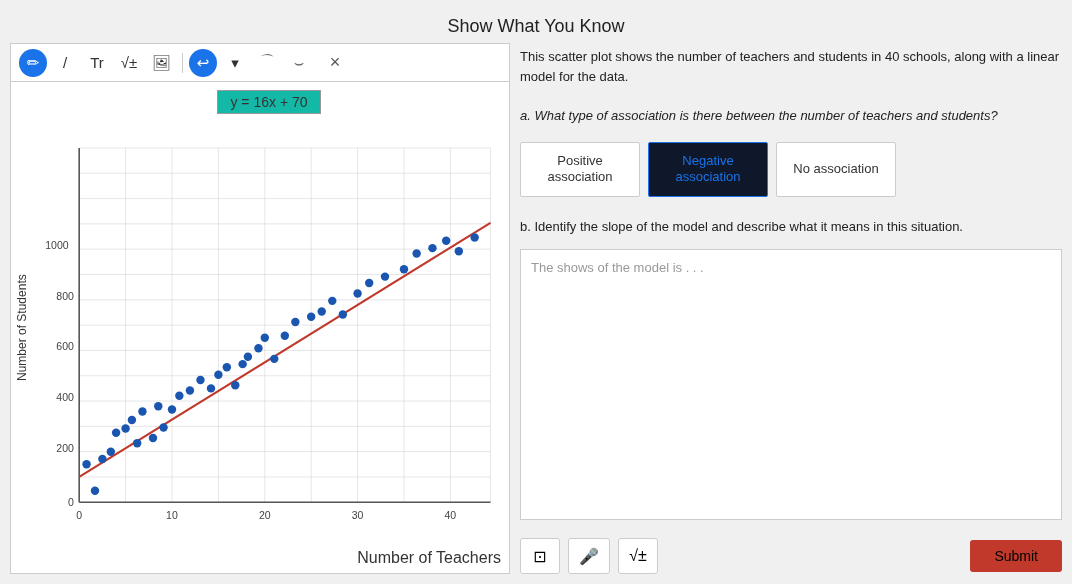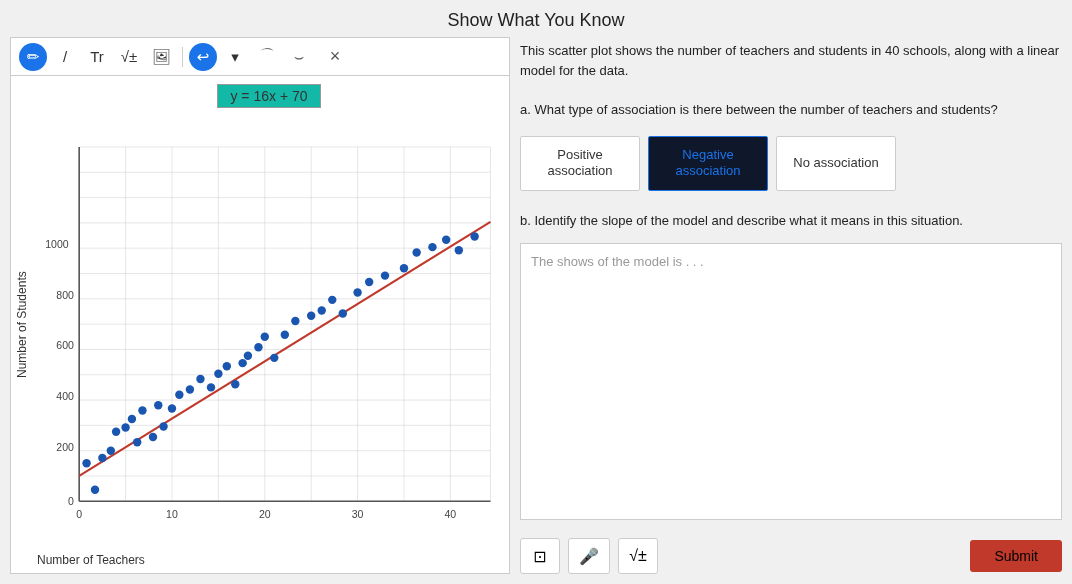--- a/index.html
+++ b/index.html
@@ -17,21 +17,21 @@
       width: 1072px;
       height: 584px;
       display: flex;
       flex-direction: column;
       position: relative;
     }
     .page-title {
       text-align: center;
       font-size: 18px;
       font-weight: 500;
-      padding: 10px 0 6px 0;
+      padding: 16px 0 6px 0;
       color: #222;
     }
     .content-area {
       display: flex;
       flex: 1;
       padding: 0 10px 10px 10px;
       gap: 10px;
     }
     
     .left-panel {
@@ -121,22 +121,22 @@
       background: #14b8a6;
       padding: 3px 12px;
       font-size: 14px;
       color: #333;
     }
     .chart-svg-area {
       flex: 1;
       position: relative;
     }
     .chart-x-label {
-      text-align: left;
-      font-size: 12px;
+      text-align: right;
+      font-size: 16px;
       color: #333;
       padding: 2px 0;
     }
     
     .right-panel {
       flex: 1;
       display: flex;
       flex-direction: column;
       gap: 12px;
       overflow: hidden;
@@ -145,20 +145,21 @@
       font-size: 13px;
       color: #222;
       line-height: 1.5;
       padding: 4px 0;
     }
     .question-text {
       font-size: 13px;
       color: #222;
       line-height: 1.5;
       margin-top: 4px;
+      font-style: italic;
     }
     .association-buttons {
       display: flex;
       gap: 8px;
       margin-top: 4px;
     }
     .assoc-btn {
       border: 1px solid #ccc;
       background: #fff;
       padding: 10px 16px;

